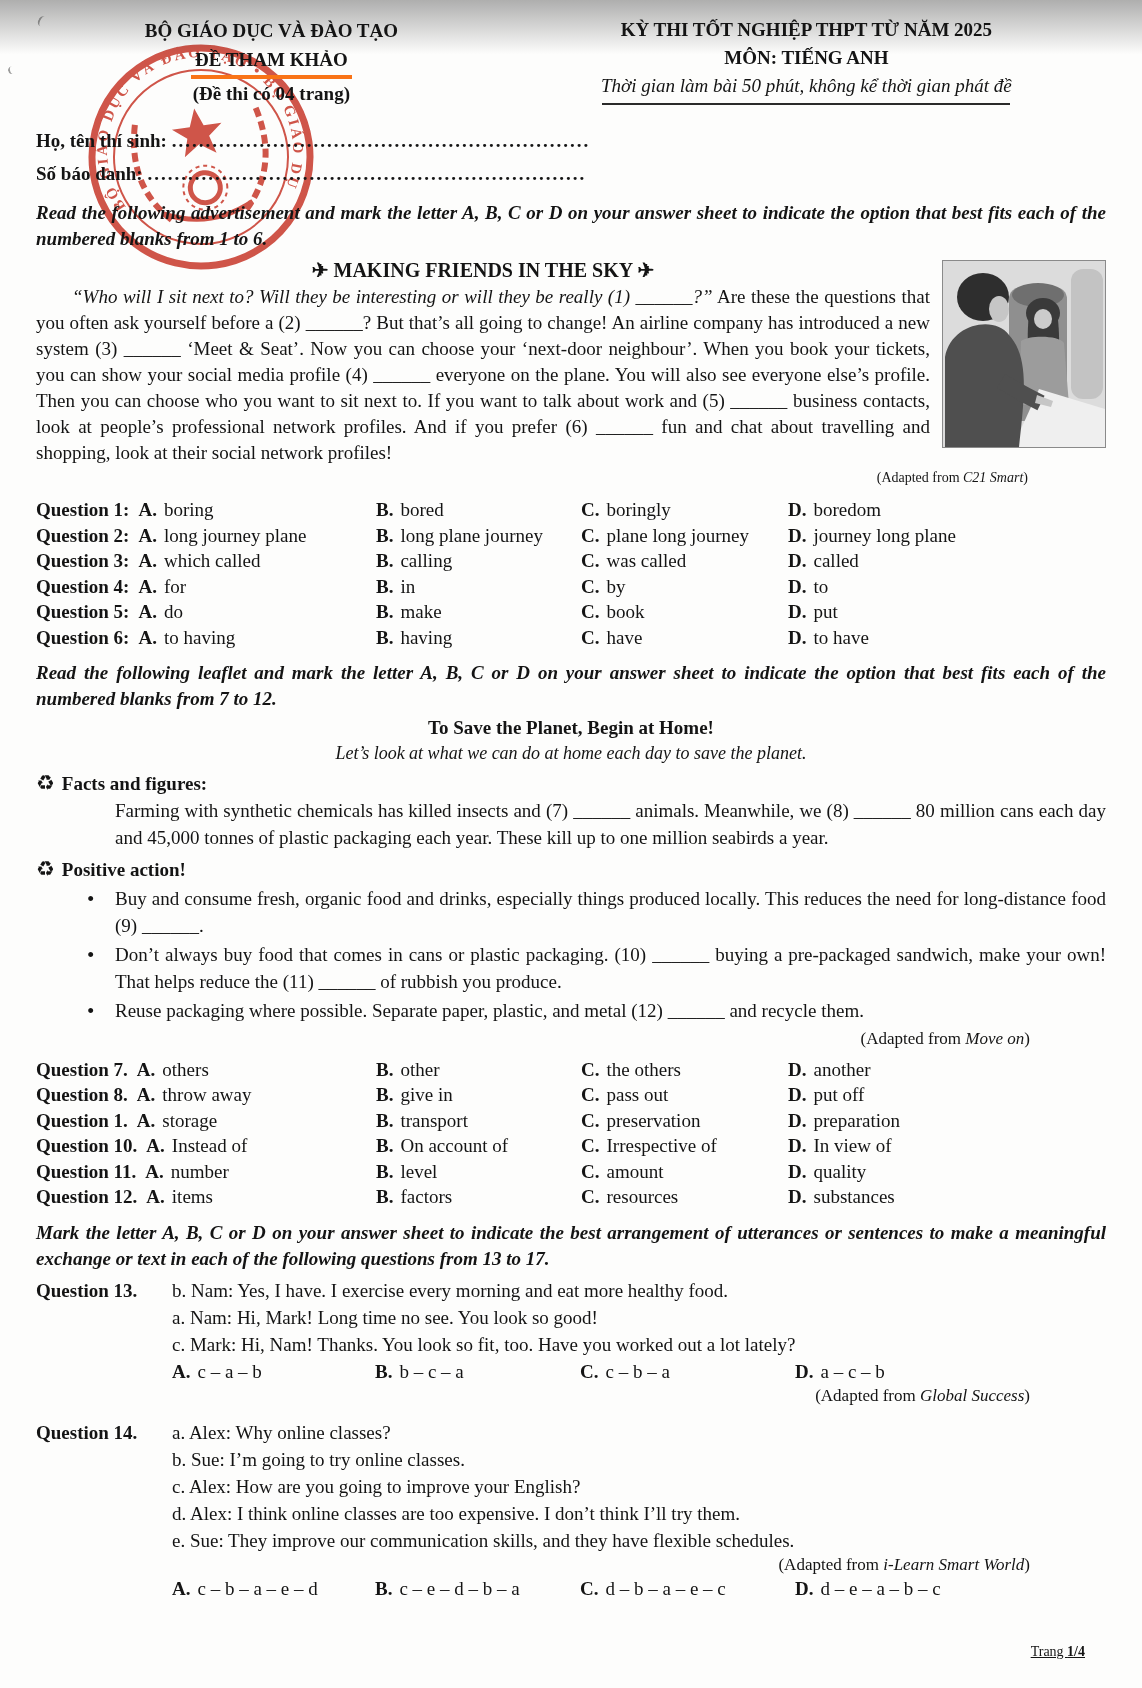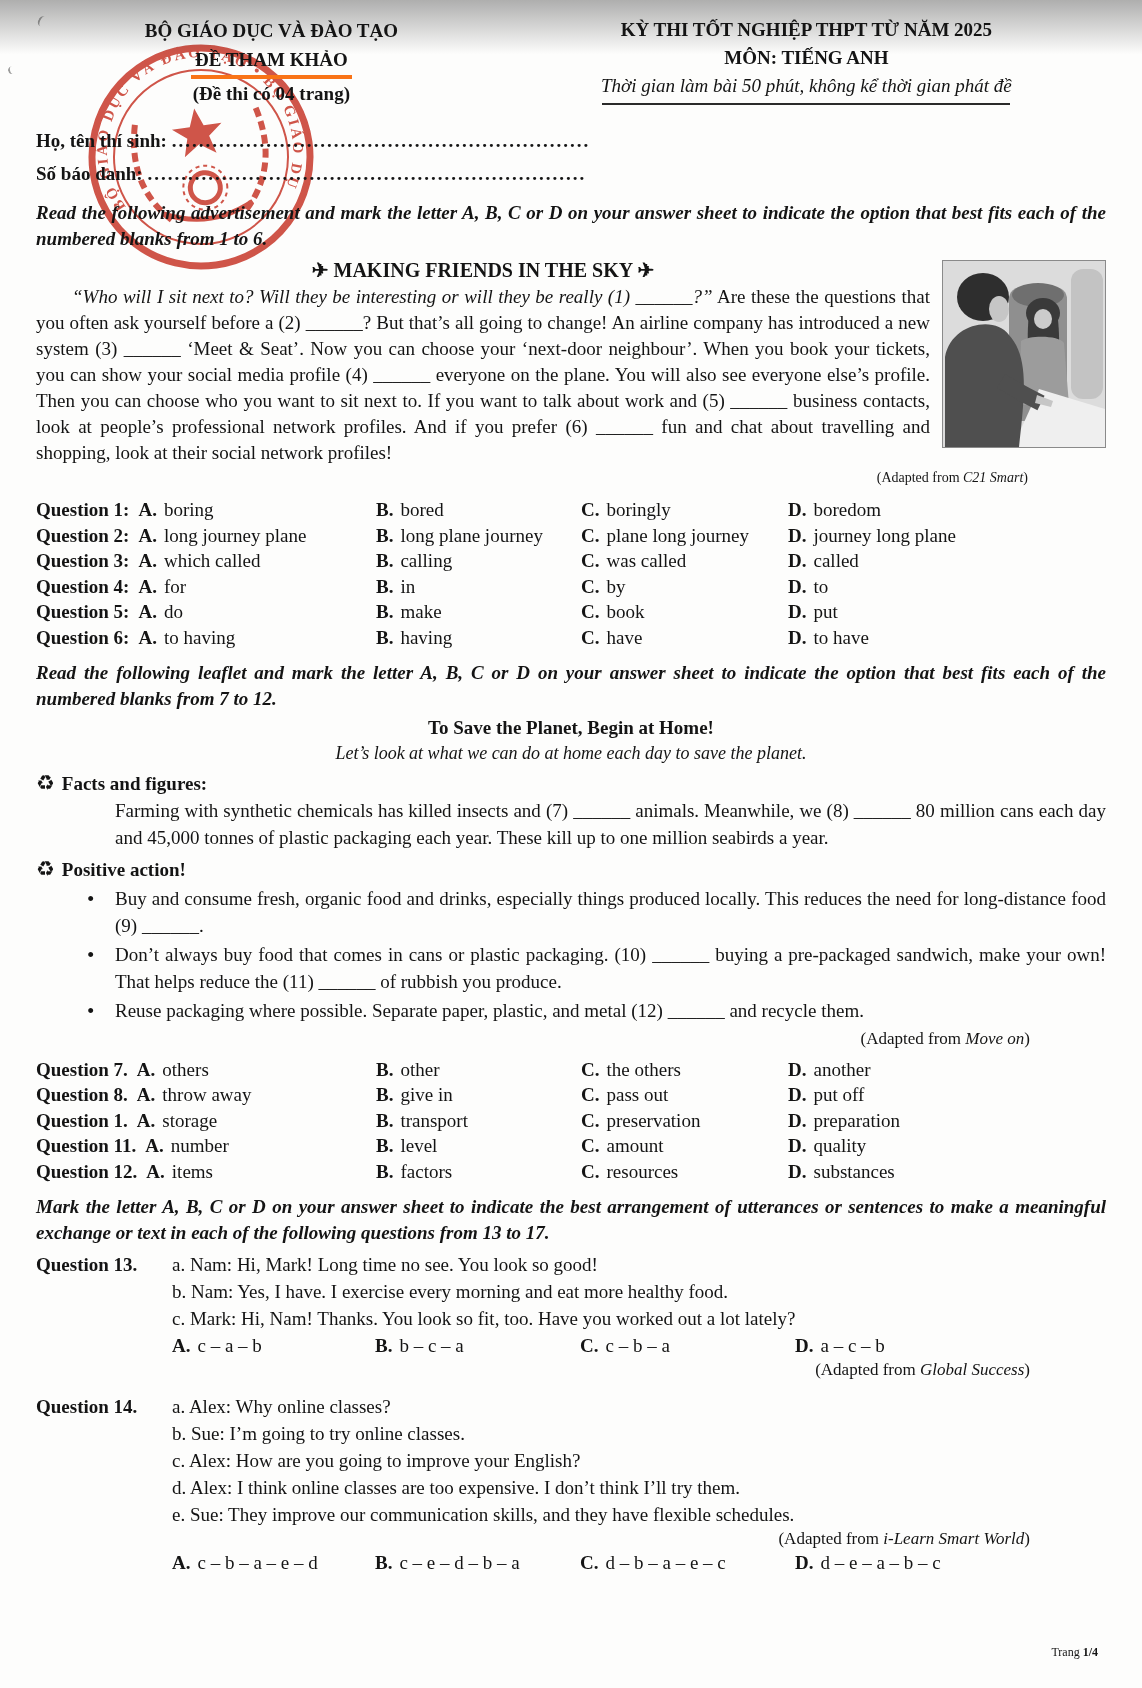--- a/index.html
+++ b/index.html
@@ -46,21 +46,21 @@
   ul.bullets{margin:2px 0 0;padding-left:79px;list-style:none;}
   ul.bullets li{position:relative;text-align:justify;line-height:26.5px;margin-bottom:3px;}
   ul.bullets li::before{content:"\2022";position:absolute;left:-28px;top:0;font-size:21px;}
   
   .dlg{display:flex;margin-top:5px;justify-content:flex-end;}
   .dlg-label{width:136px;font-weight:bold;line-height:27px;}
   .dlg-body{flex:1;}
   .dlg-line{line-height:27px;}
   .arr-opts{display:grid;grid-template-columns:203px 205px 215px auto;margin-left:136px;line-height:27px;}
   .gap{height:8px;}
-  .footer{position:absolute;right:44px;bottom:28px;font-size:12px;}
+  .footer{position:absolute;right:57px;bottom:28px;font-size:14px;text-decoration:underline;}
 </style>
 </head>
 <body>
 
 <div class="page">
   <div class="scan-top"></div>
   <div class="pen-mark m1"></div>
   <div class="pen-mark m2"></div>
 
   <svg class="stamp" viewBox="0 0 234 238">
@@ -235,20 +235,28 @@
 
   <div class="mcq-row">
     <span>
       <span class="q-label">Question 1.</span><span class="opt-letter">A.</span><span>storage</span>
     </span>
     <span><span class="opt-letter">B.</span><span>transport</span></span>
     <span><span class="opt-letter">C.</span><span>preservation</span></span>
     <span><span class="opt-letter">D.</span><span>preparation</span></span>
   </div>
 
+  <div class="mcq-row">
+    <span>
+      <span class="q-label">Question 10.</span><span class="opt-letter">A.</span><span>Instead of</span>
+    </span>
+    <span><span class="opt-letter">B.</span><span>On account of</span></span>
+    <span><span class="opt-letter">C.</span><span>Irrespective of</span></span>
+    <span><span class="opt-letter">D.</span><span>In view of</span></span>
+  </div>
 
   <div class="mcq-row">
     <span>
       <span class="q-label">Question 11.</span><span class="opt-letter">A.</span><span>number</span>
     </span>
     <span><span class="opt-letter">B.</span><span>level</span></span>
     <span><span class="opt-letter">C.</span><span>amount</span></span>
     <span><span class="opt-letter">D.</span><span>quality</span></span>
   </div>
 
@@ -260,23 +268,23 @@
     <span><span class="opt-letter">C.</span><span>resources</span></span>
     <span><span class="opt-letter">D.</span><span>substances</span></span>
   </div>
 </div>
 
     <div class="instr">Mark the letter A, B, C or D on your answer sheet to indicate the best arrangement of utterances or sentences to make a meaningful exchange or text in each of the following questions from 13 to 17.</div>
 
     <div class="dlg">
       <div class="dlg-label">Question 13.</div>
       <div class="dlg-body">
+  <div class="dlg-line">b. Nam: Yes, I have. I exercise every morning and eat more healthy food.</div>
+
   <div class="dlg-line">a. Nam: Hi, Mark! Long time no see. You look so good!</div>
-
-  <div class="dlg-line">b. Nam: Yes, I have. I exercise every morning and eat more healthy food.</div>
 
   <div class="dlg-line">c. Mark: Hi, Nam! Thanks. You look so fit, too. Have you worked out a lot lately?</div>
 </div>
     </div>
     <div class="arr-opts">
   <span><span class="opt-letter">A.</span><span>c – a – b</span></span>
 
   <span><span class="opt-letter">B.</span><span>b – c – a</span></span>
 
   <span><span class="opt-letter">C.</span><span>c – b – a</span></span>

